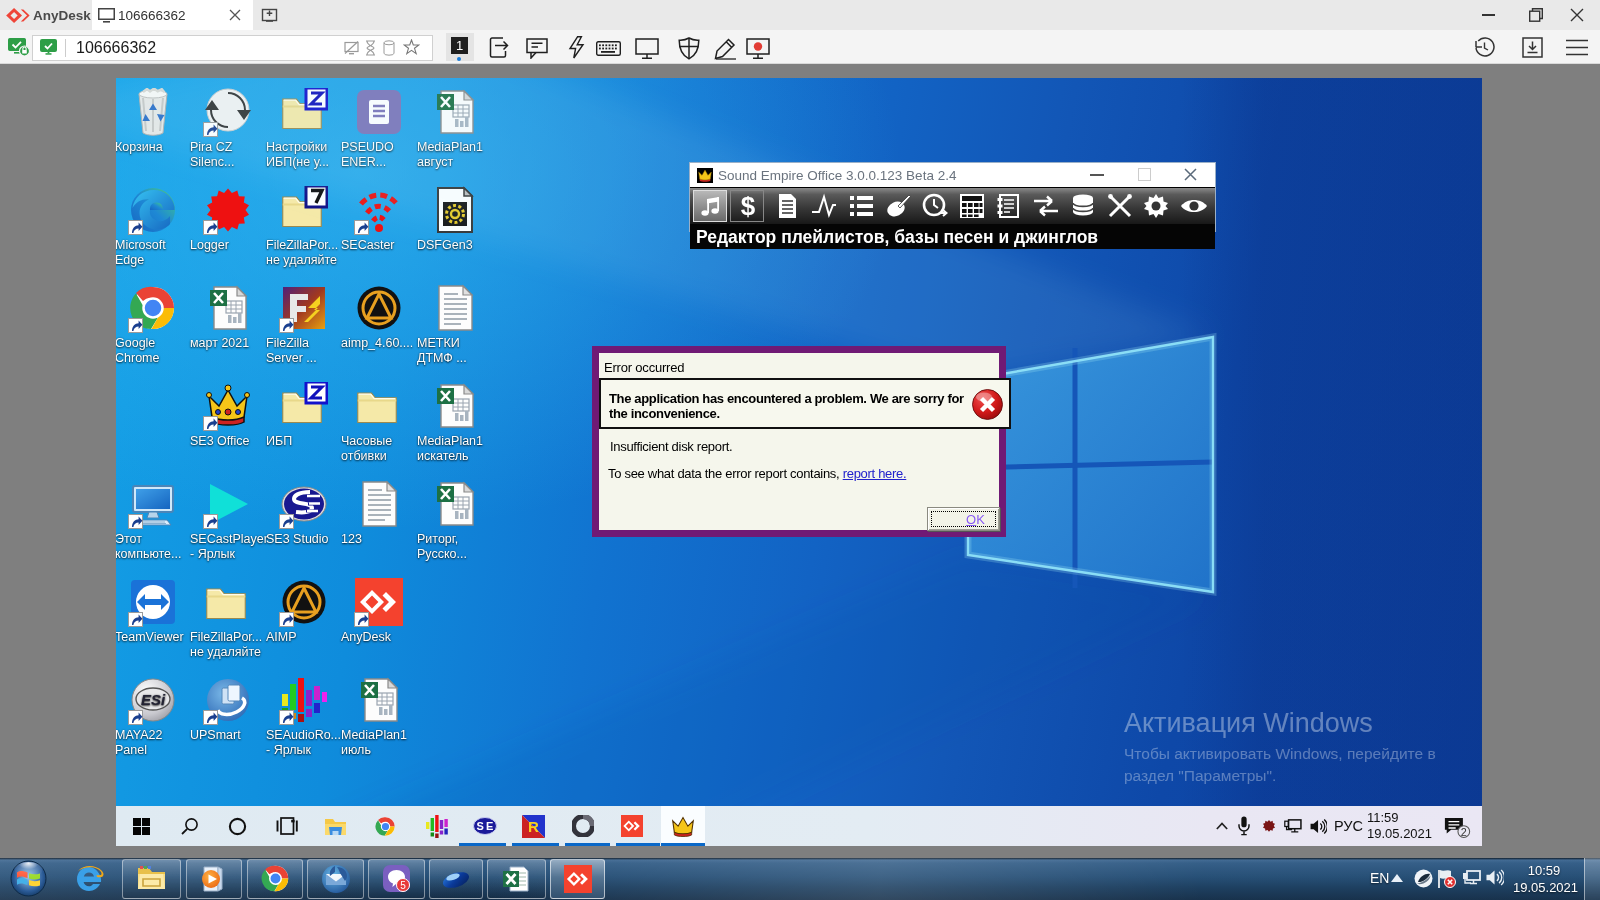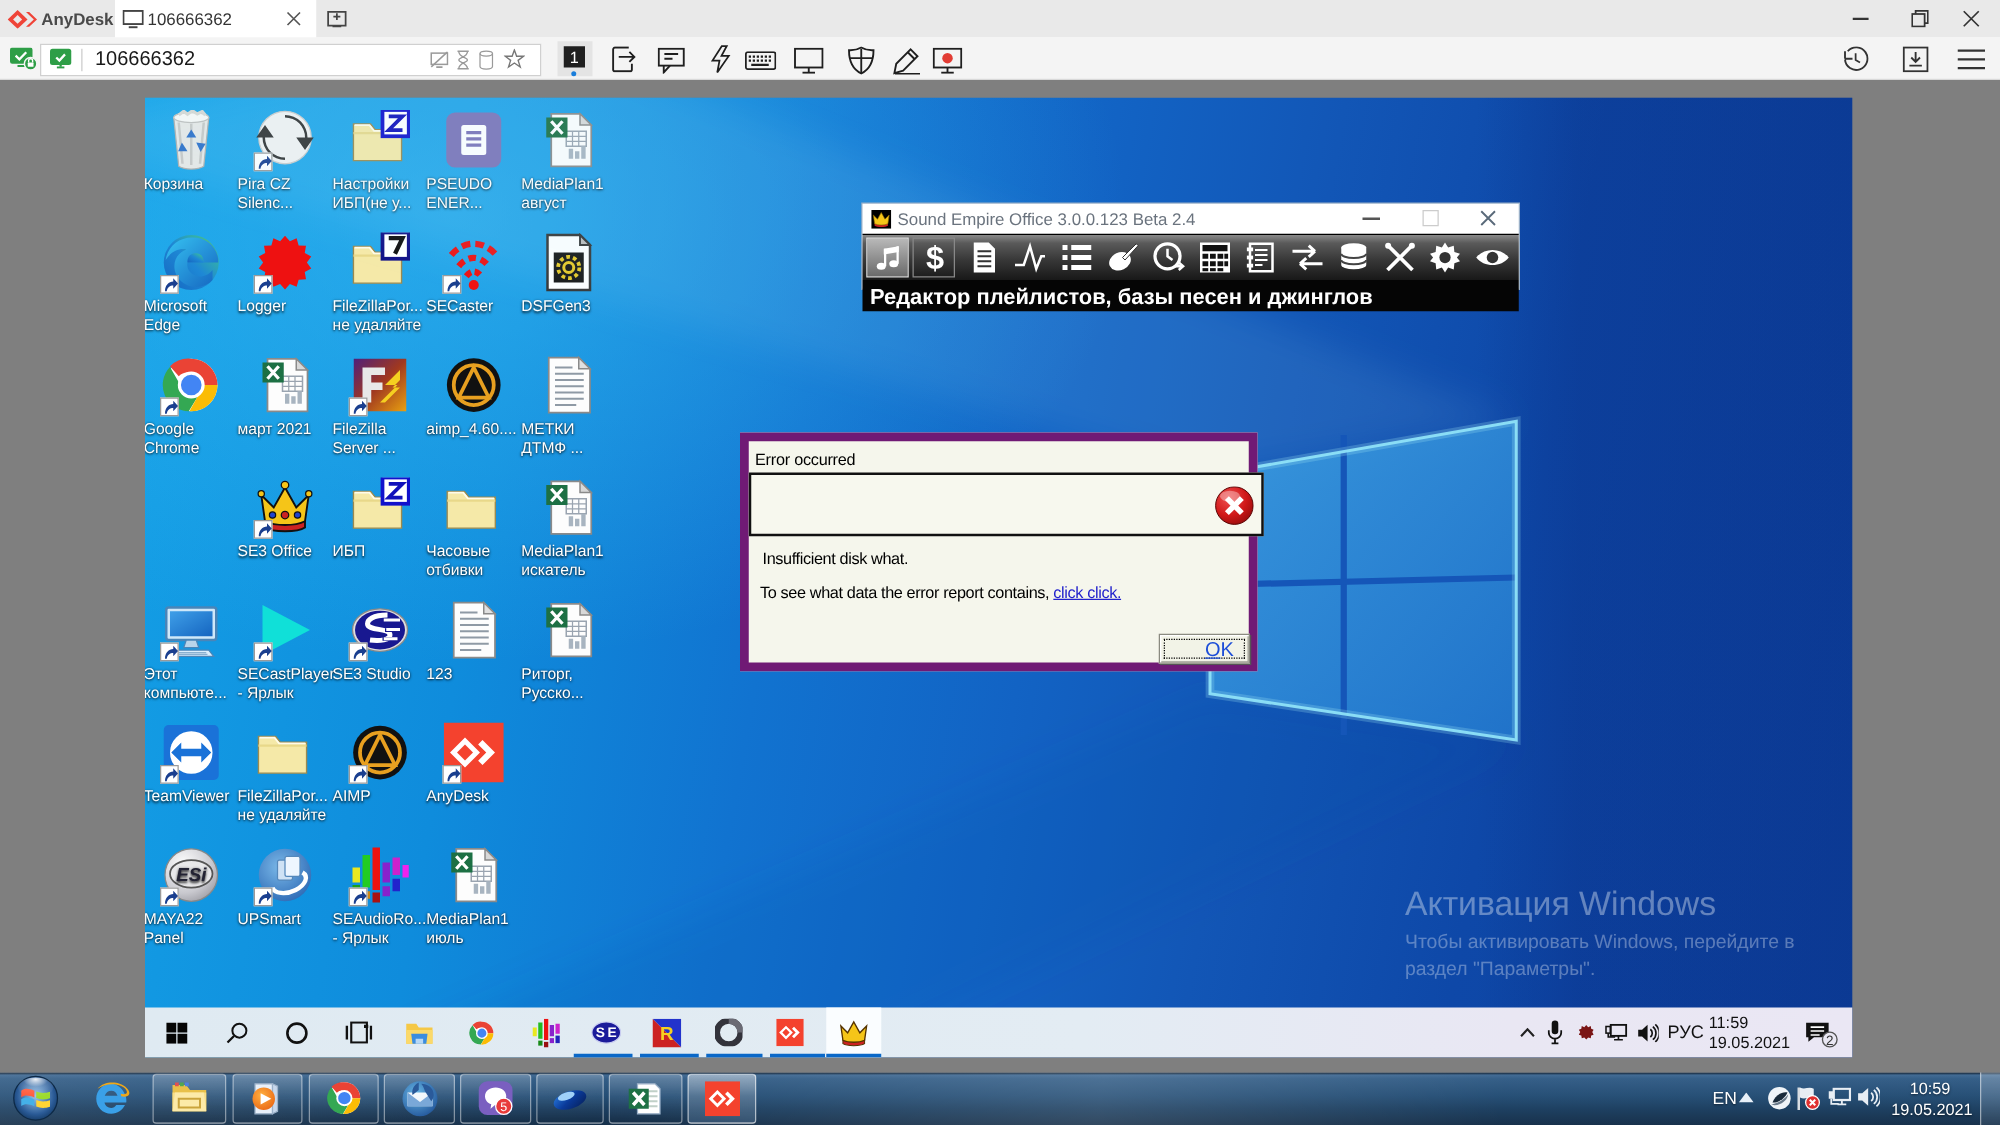--- a/index.html
+++ b/index.html
@@ -647,38 +647,39 @@
           <circle cx="14" cy="11" r="4.6" fill="#333"></circle>
         </svg>
       </div>
       <div class="abs" style="left:0;top:61px;width:525px;height:25px;background:#050505;color:#fff;font-weight:bold;font-size:17.5px;text-align:center;">
           <span class="abs" style="left:6px;top:3px;white-space:nowrap;">Редактор плейлистов, базы песен и джинглов</span>
         </div>
     </div>
     <div id="errdlg">
       <div class="abs" style="left:5px;top:7px;font-size:13px;letter-spacing:-0.2px;">Error occurred</div>
       <div class="abs" style="left:0;top:25px;width:412px;height:51px;border:2px solid #111;background:#f7f8ee;">
+        <div class="abs" style="left:8px;top:11px;width:366px;font-size:13px;letter-spacing:-0.35px;font-weight:bold;line-height:15px;color:#000;white-space:nowrap;">The application has encountered a problem. We are sorry for<br>the inconvenience.</div>
         <svg class="abs" style="left:371px;top:9px" width="31" height="31" viewBox="0 0 31 31">
           <defs>
               <radialGradient id="g-err" cx="0.35" cy="0.3" r="0.85">
             <stop offset="0" stop-color="#f05050"></stop>
                 <stop offset="0.55" stop-color="#d01818"></stop>
                 <stop offset="1" stop-color="#8a0a0a"></stop>
           </radialGradient>
             </defs>
           <circle cx="15.5" cy="15.5" r="15" fill="url(#g-err)" stroke="#5a0505" stroke-width="0.8"></circle>
           <ellipse cx="12" cy="8" rx="8" ry="4.5" fill="rgba(255,255,255,0.35)"></ellipse>
           <path d="M9.5 9.5 L21.5 21.5 M21.5 9.5 L9.5 21.5" stroke="#fff" stroke-width="4.4"></path>
         </svg>
       </div>
-      <div class="abs" style="left:11px;top:86px;font-size:13px;letter-spacing:-0.3px;">Insufficient disk what.</div>
-      <div class="abs" style="left:9px;top:113px;font-size:13px;letter-spacing:-0.3px;">To see what data the error report contains, <span style="color:#2222cc;text-decoration:underline;">click click.</span></div>
+      <div class="abs" style="left:11px;top:86px;font-size:13px;letter-spacing:-0.3px;">Insufficient disk report.</div>
+      <div class="abs" style="left:9px;top:113px;font-size:13px;letter-spacing:-0.3px;">To see what data the error report contains, <span style="color:#2222cc;text-decoration:underline;">report here.</span></div>
       <div class="abs" style="left:328px;top:154px;width:73px;height:24px;background:#f2f3e7;border:1px solid #8a8a80;box-shadow:inset 1px 1px 0 #ffffff, inset -1px -1px 0 #a0a096, 1px 1px 0 #555;">
         <div class="abs" style="left:3px;top:3px;width:65px;height:16px;border:1px dotted #000;"></div>
-        <div class="abs" style="left:0;top:4px;width:95px;text-align:center;font-size:16px;color:#1d4ed8;"><span style="text-decoration:underline;">O</span>K</div>
+        <div class="abs" style="left:0;top:4px;width:95px;text-align:center;font-size:13px;color:#8b5cf6;"><span style="text-decoration:underline;">O</span>K</div>
       </div>
     </div>
     <div id="tb10">
       <svg class="abs" style="left:17px;top:12px" width="17" height="17" viewBox="0 0 17 17" fill="#050505">
         <rect x="0" y="0" width="8" height="8"></rect>
           <rect x="9" y="0" width="8" height="8"></rect>
         <rect x="0" y="9" width="8" height="8"></rect>
           <rect x="9" y="9" width="8" height="8"></rect>
       </svg>
       <svg class="abs" style="left:65px;top:11px" width="18" height="18" viewBox="0 0 18 18" fill="none" stroke="#111">

